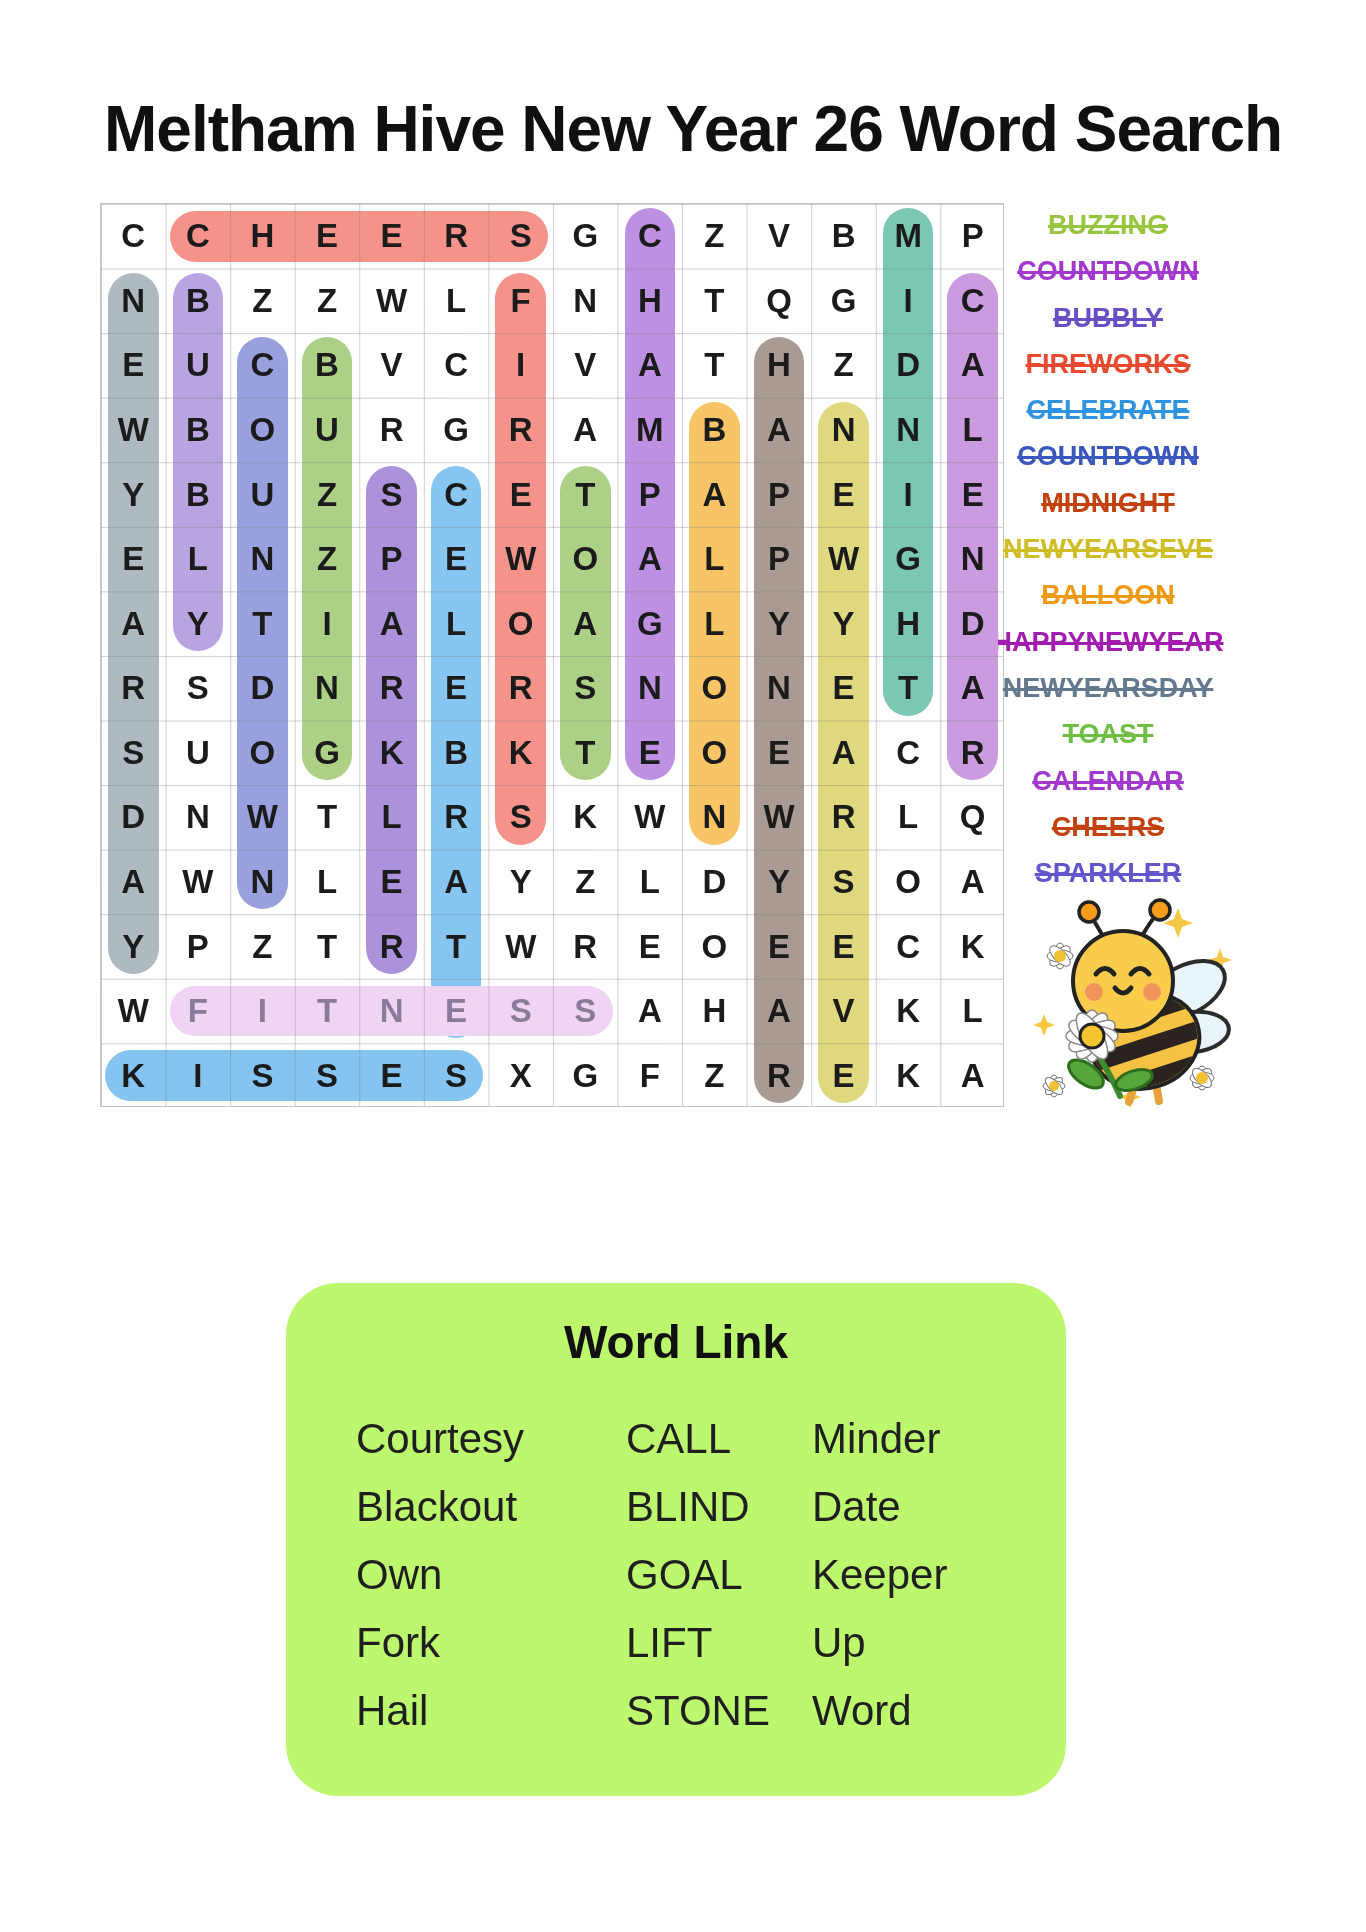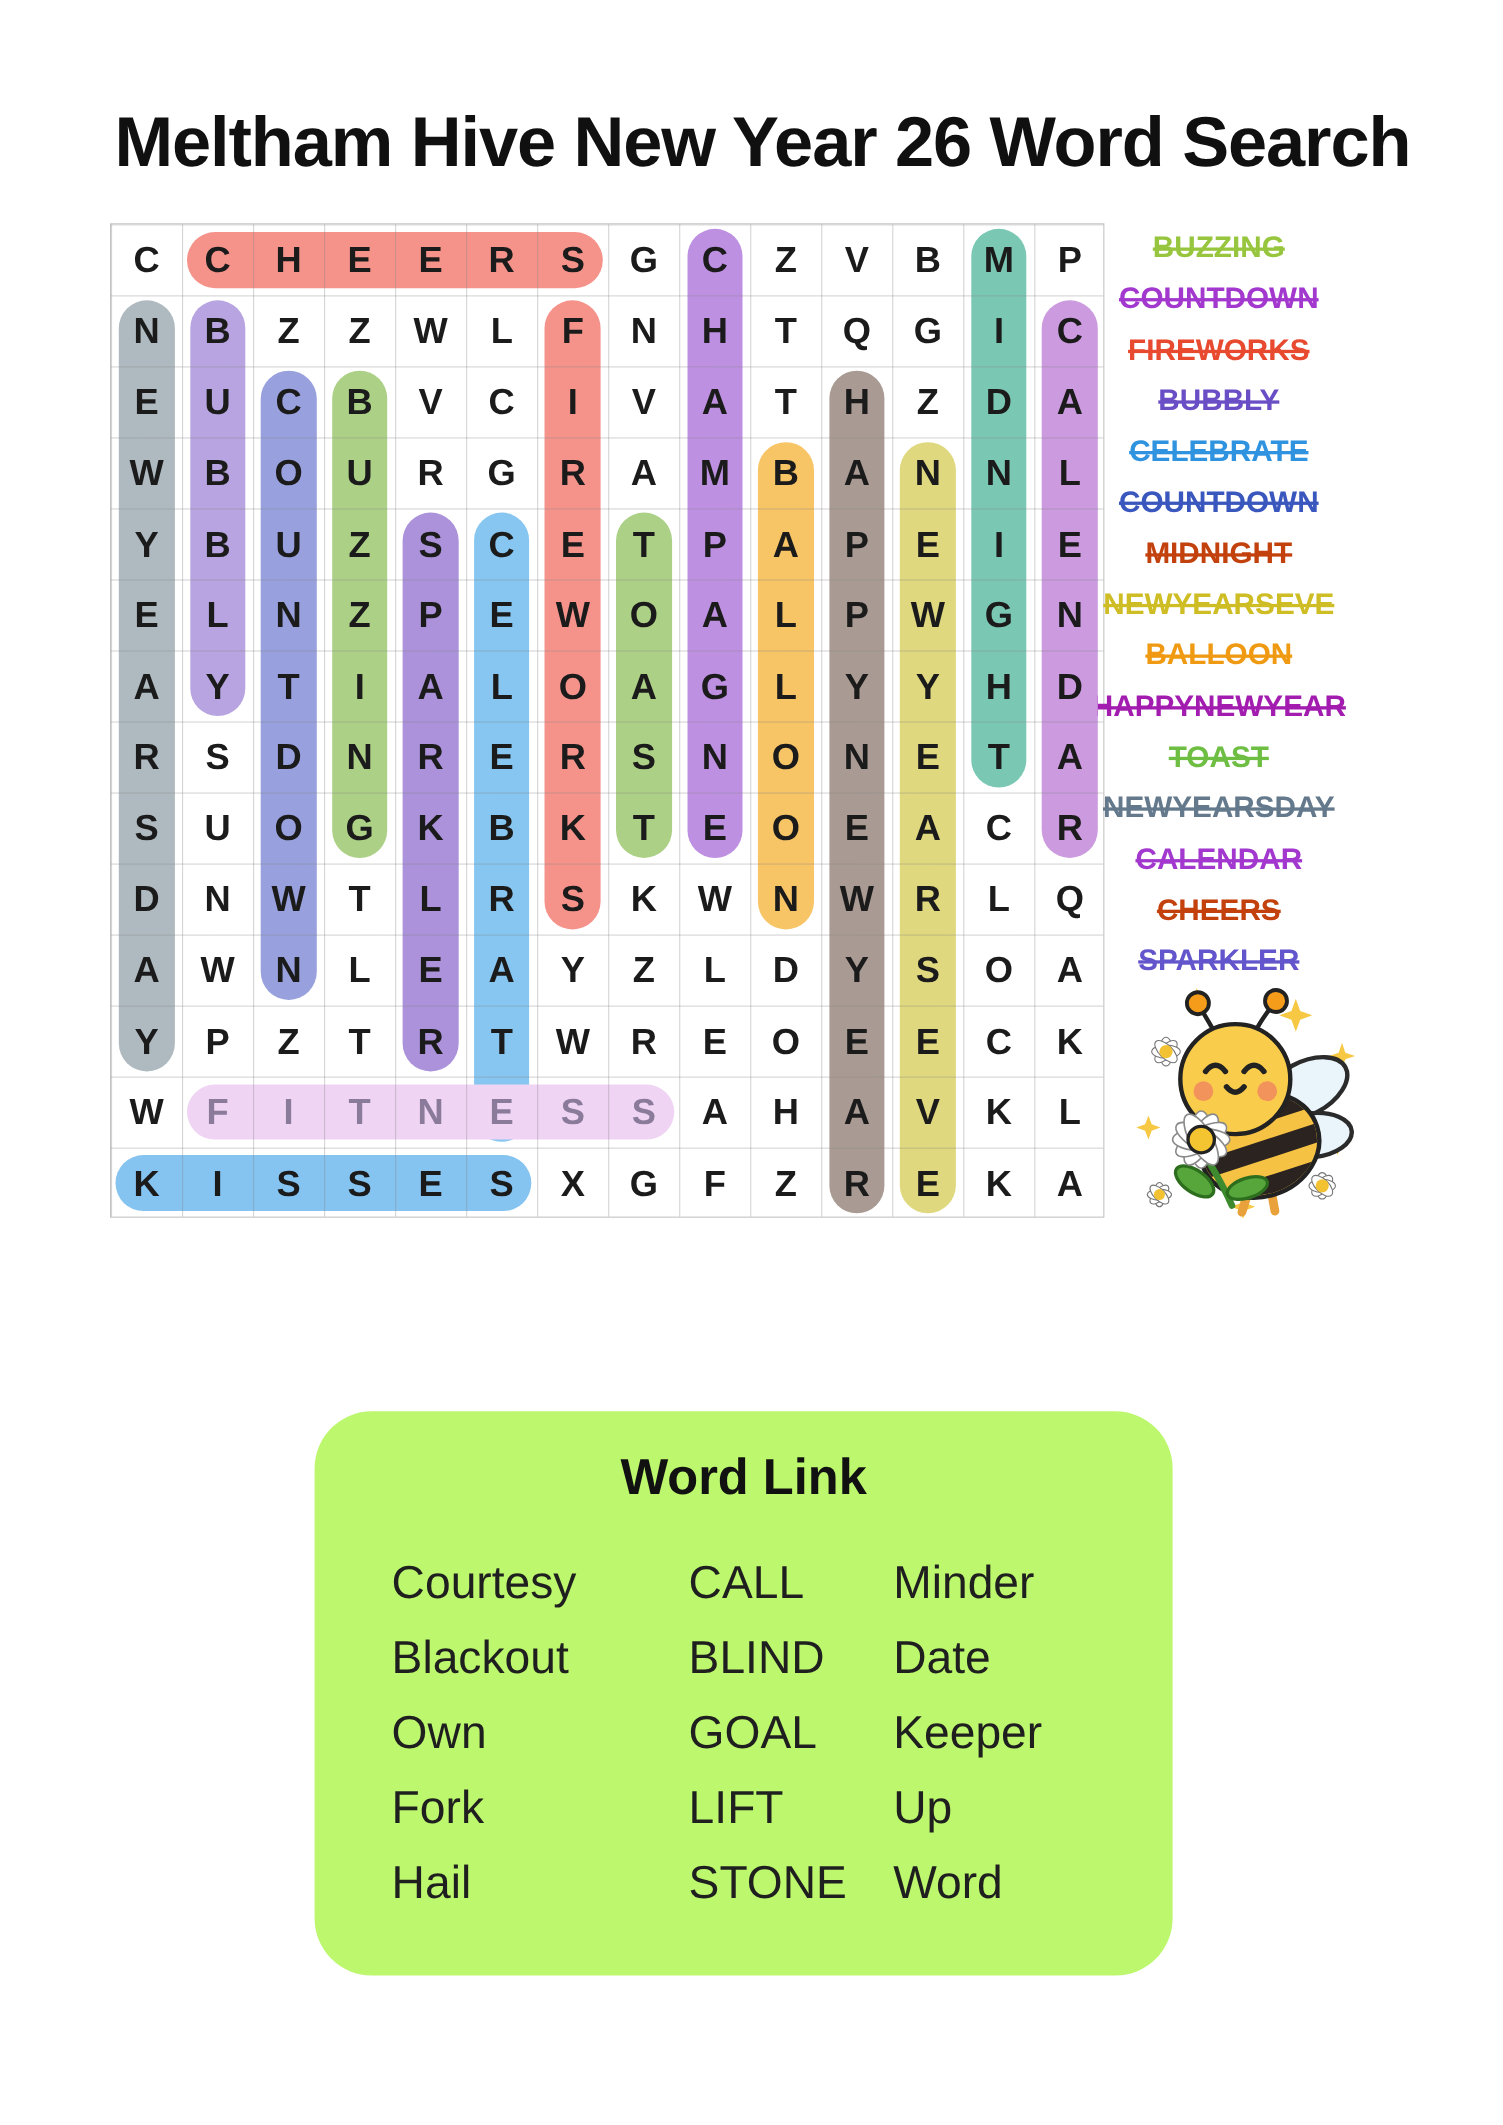--- a/index.html
+++ b/index.html
@@ -299,30 +299,30 @@
         <span class="cell-letter" style="left: 645.714px; top: 839.428px;">R</span>
         <span class="cell-letter" style="left: 710.285px; top: 839.428px;">E</span>
         <span class="cell-letter" style="left: 774.857px; top: 839.428px;">K</span>
         <span class="cell-letter" style="left: 839.428px; top: 839.428px;">A</span>
       </div>
   </div>
 
   <div class="word-list" id="word-list">
       <div class="word-list-item" style="color: rgb(151, 198, 62);">BUZZING</div>
       <div class="word-list-item" style="color: rgb(162, 56, 206);">COUNTDOWN</div>
+      <div class="word-list-item" style="color: rgb(106, 78, 197);">BUBBLY</div>
       <div class="word-list-item" style="color: rgb(232, 74, 48);">FIREWORKS</div>
-      <div class="word-list-item" style="color: rgb(106, 78, 197);">BUBBLY</div>
       <div class="word-list-item" style="color: rgb(47, 147, 224);">CELEBRATE</div>
       <div class="word-list-item" style="color: rgb(58, 87, 190);">COUNTDOWN</div>
       <div class="word-list-item" style="color: #c2410c;">MIDNIGHT</div>
       <div class="word-list-item" style="color: rgb(207, 189, 38);">NEWYEARSEVE</div>
       <div class="word-list-item" style="color: rgb(239, 154, 18);">BALLOON</div>
       <div class="word-list-item" style="color: #a21caf;">HAPPYNEWYEAR</div>
+      <div class="word-list-item" style="color: rgb(100, 121, 140);">NEWYEARSDAY</div>
       <div class="word-list-item" style="color: rgb(111, 190, 68);">TOAST</div>
-      <div class="word-list-item" style="color: rgb(100, 121, 140);">NEWYEARSDAY</div>
       <div class="word-list-item" style="color: rgb(162, 56, 206);">CALENDAR</div>
       <div class="word-list-item" style="color: #c2410c;">CHEERS</div>
       <div class="word-list-item" style="color: rgb(99, 85, 203);">SPARKLER</div>
     </div>
 
   <svg class="bee" width="222" height="222" viewBox="0 0 222 222">
     <g fill="#F6C844">
       <path d="M148 22 l4 11 11 4 -11 4 -4 11 -4 -11 -11 -4 11 -4 z"></path>
       <path d="M190 62 l3 9 9 3 -9 3 -3 9 -3 -9 -9 -3 9 -3 z"></path>
       <path d="M14 128 l3 8 8 3 -8 3 -3 8 -3 -8 -8 -3 8 -3 z"></path>

